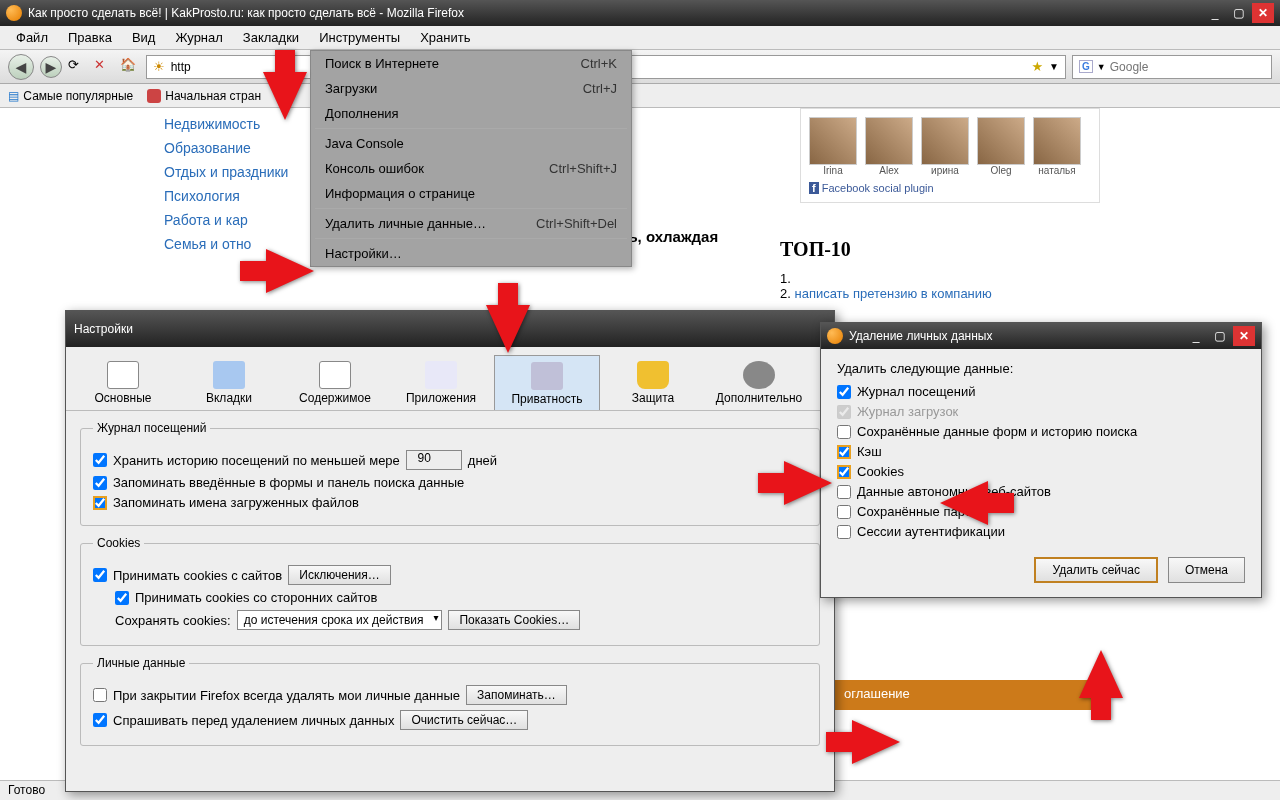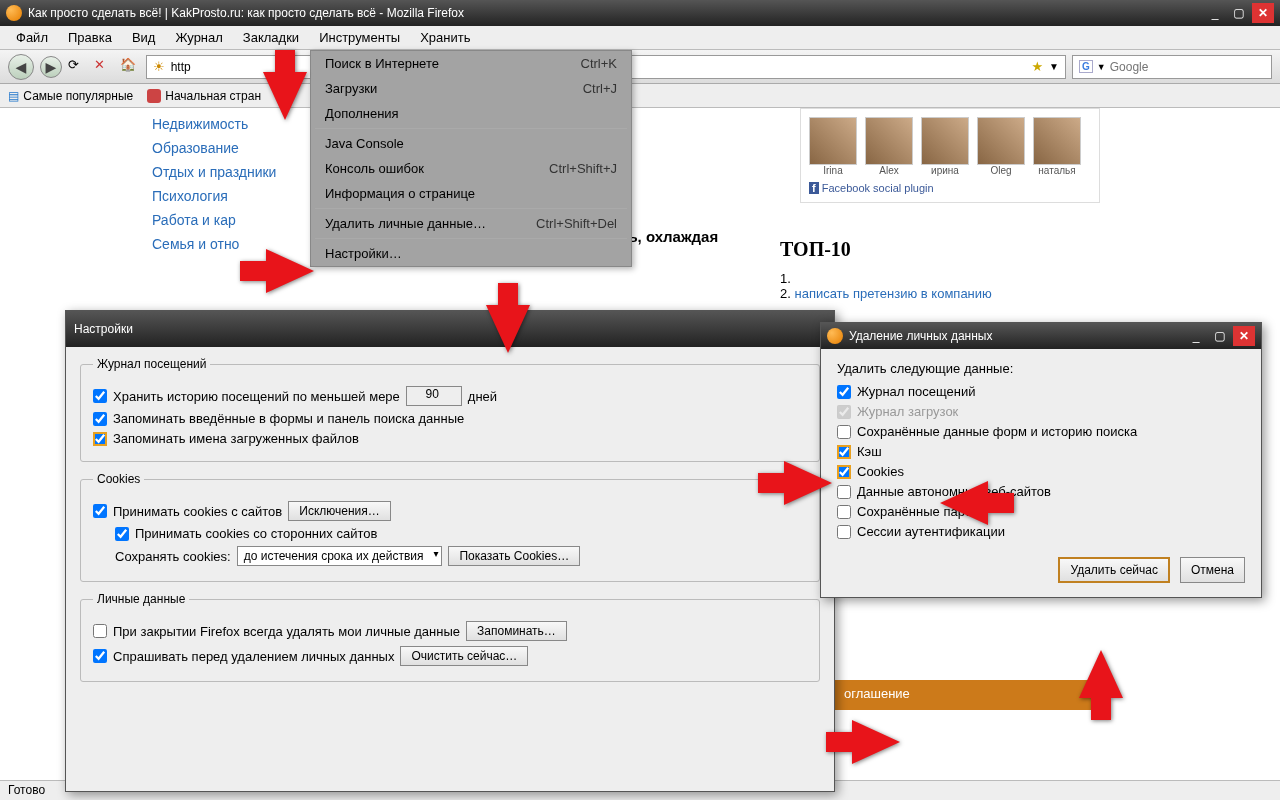--- a/index.html
+++ b/index.html
@@ -25,21 +25,21 @@
 .addr-bar input { border: none; flex: 1; outline: none; font-size: 12px; }
 .search-bar { width: 200px; height: 24px; border: 1px solid #999; background: #fff; display: flex; align-items: center; padding: 0 6px; gap: 4px; }
 .search-bar input { border: none; flex: 1; outline: none; font-size: 12px; color: #888; }
 .star-icon::before { content: "★"; color: #cca800; }
 .bookmark-bar { height: 24px; background: #eee; display: flex; align-items: center; padding: 0 8px; gap: 14px; border-bottom: 1px solid #bbb; font-size: 12px; }
 .bookmark-bar .bm { display: flex; align-items: center; gap: 4px; }
 .bm-icon { width: 14px; height: 14px; background: #c44; border-radius: 3px; }
 
 
 .page-area { position: absolute; top: 108px; left: 0; right: 0; bottom: 20px; background: #fff; overflow: hidden; }
-.page-left { position: absolute; left: 152px; top: 0; width: 180px; }
+.page-left { position: absolute; left: 164px; top: 0; width: 180px; }
 .page-left a { display: block; color: #2a6db9; text-decoration: none; margin: 8px 0; font-size: 14px; }
 .page-middle { position: absolute; left: 370px; top: 0; width: 400px; }
 .page-middle .article-frag { color: #555; font-size: 13px; margin-top: 60px; }
 .page-middle h4 { margin-top: 30px; font-weight: bold; font-size: 15px; }
 .page-right { position: absolute; left: 800px; top: 0; width: 300px; border: 1px solid #ddd; padding: 8px; }
 .avatars { display: flex; gap: 8px; margin-bottom: 6px; }
 .avatar { width: 48px; text-align: center; font-size: 10px; color: #555; }
 .avatar .pic { width: 48px; height: 48px; background: linear-gradient(45deg, #886644, #ccaa88); border: 1px solid #ccc; }
 .fb-plugin { color: #3b5998; font-size: 11px; }
 .top10 { position: absolute; left: 780px; top: 130px; width: 300px; }
@@ -67,36 +67,36 @@
 .settings-tab:nth-child(5) .tab-icon { background: #c0c0d8; }
 .settings-tab:nth-child(6) .tab-icon { background: #f0c030; border-radius: 4px 4px 8px 8px; }
 .settings-tab:nth-child(7) .tab-icon { background: #888; border-radius: 50%; }
 
 .settings-body { padding: 10px 14px; }
 fieldset { border: 1px solid #bbb; border-radius: 3px; padding: 10px 12px; margin-bottom: 10px; }
 legend { padding: 0 4px; font-size: 12px; }
 .cb-row { display: flex; align-items: center; gap: 6px; margin: 5px 0; font-size: 13px; }
 .cb-row input[type=checkbox] { width: 14px; height: 14px; }
 .cb-row.indent { margin-left: 22px; }
-.num-input { width: 56px; height: 20px; border: 1px solid #888; text-align: right; padding-right: 22px; font-size: 12px; position: relative; }
+.num-input { width: 56px; height: 20px; border: 1px solid #888; text-align: right; padding-right: 30px; font-size: 12px; position: relative; }
 .select-box { border: 1px solid #888; background: #fff; padding: 2px 18px 2px 6px; font-size: 12px; position: relative; display: inline-block; }
 .select-box::after { content: "▾"; position: absolute; right: 3px; top: 1px; font-size: 10px; }
 .right-btn { float: right; border: 1px solid #888; background: linear-gradient(#f8f8f8, #e0e0e0); padding: 2px 10px; font-size: 12px; margin-left: 0; }
 
 
 .delete-win { position: absolute; left: 820px; top: 322px; width: 442px; background: #eee; border: 1px solid #555; box-shadow: 3px 3px 10px rgba(0,0,0,0.4); z-index: 60; }
 .delete-win .win-title2 { height: 26px; background: linear-gradient(#555, #222); color: #fff; display: flex; align-items: center; padding: 0 6px; font-size: 12px; }
 .delete-win .ff-icon2 { width: 16px; height: 16px; background: radial-gradient(circle at 30% 30%, #ffbb55, #e67e00); border-radius: 50%; margin-right: 6px; }
 .delete-win .win-controls { margin-left: auto; }
 .delete-body { padding: 12px 16px 14px; }
 .delete-body .heading { margin-bottom: 8px; font-size: 13px; }
 .cb-yellow { outline: 2px solid #e8a020; outline-offset: -2px; background: #fff4dd; }
 .disabled-cb { color: #999; }
 .dlg-buttons { display: flex; justify-content: flex-end; gap: 10px; margin-top: 18px; }
-.dlg-btn { border: 1px solid #888; background: linear-gradient(#f8f8f8, #e0e0e0); padding: 4px 10px; font-size: 12px; }
+.dlg-btn { border: 1px solid #888; background: linear-gradient(#f8f8f8, #e0e0e0); padding: 4px 16px; font-size: 12px; }
 .dlg-btn.primary { border: 2px solid #c08020; }
 
 
 .arrow { position: absolute; z-index: 100; width: 0; height: 0; filter: drop-shadow(1px 1px 2px rgba(0,0,0,0.5)); }
 .arrow-down { border-left: 22px solid transparent; border-right: 22px solid transparent; border-top: 48px solid #e8141a; }
 .arrow-right { border-top: 22px solid transparent; border-bottom: 22px solid transparent; border-left: 48px solid #e8141a; }
 .arrow-left { border-top: 22px solid transparent; border-bottom: 22px solid transparent; border-right: 48px solid #e8141a; }
 .arrow-up { border-left: 22px solid transparent; border-right: 22px solid transparent; border-bottom: 48px solid #e8141a; }
 .arrow .tail-v { position: absolute; left: -10px; top: -70px; width: 20px; height: 26px; background: #e8141a; }
 .arrow .tail-h-r { position: absolute; left: -74px; top: -10px; width: 28px; height: 20px; background: #e8141a; }
@@ -226,20 +226,29 @@
     </div>
     <div class="dd-sep"></div>
     <div class="dd-item">
       <span class="lbl">Настройки…</span>
       <span class="shortcut"></span>
     </div>
   </div>
 
 <div class="settings-win">
   <div class="win-title">Настройки</div>
+  <div class="settings-tabs" id="stabs">
+      <div class="settings-tab"><div class="tab-icon"></div>Основные</div>
+      <div class="settings-tab"><div class="tab-icon"></div>Вкладки</div>
+      <div class="settings-tab"><div class="tab-icon"></div>Содержимое</div>
+      <div class="settings-tab"><div class="tab-icon"></div>Приложения</div>
+      <div class="settings-tab active"><div class="tab-icon"></div>Приватность</div>
+      <div class="settings-tab"><div class="tab-icon"></div>Защита</div>
+      <div class="settings-tab"><div class="tab-icon"></div>Дополнительно</div>
+    </div>
   <div class="settings-body">
     <fieldset>
       <legend>Журнал посещений</legend>
       <div class="cb-row">
           <input type="checkbox" checked="" style="">
           <span>Хранить историю посещений по меньшей мере</span>
         <span class="num-input">90</span>
         <span>дней</span>
       </div>
       <div class="cb-row">

